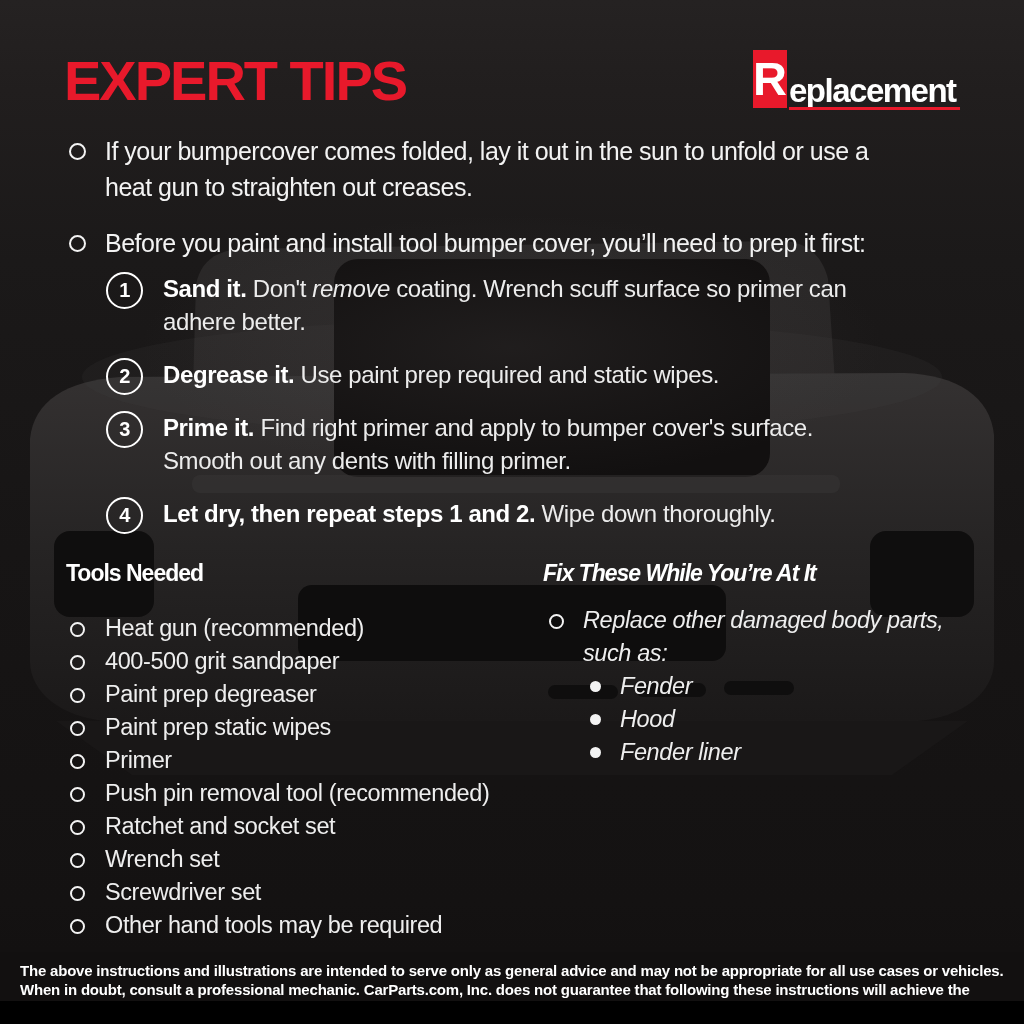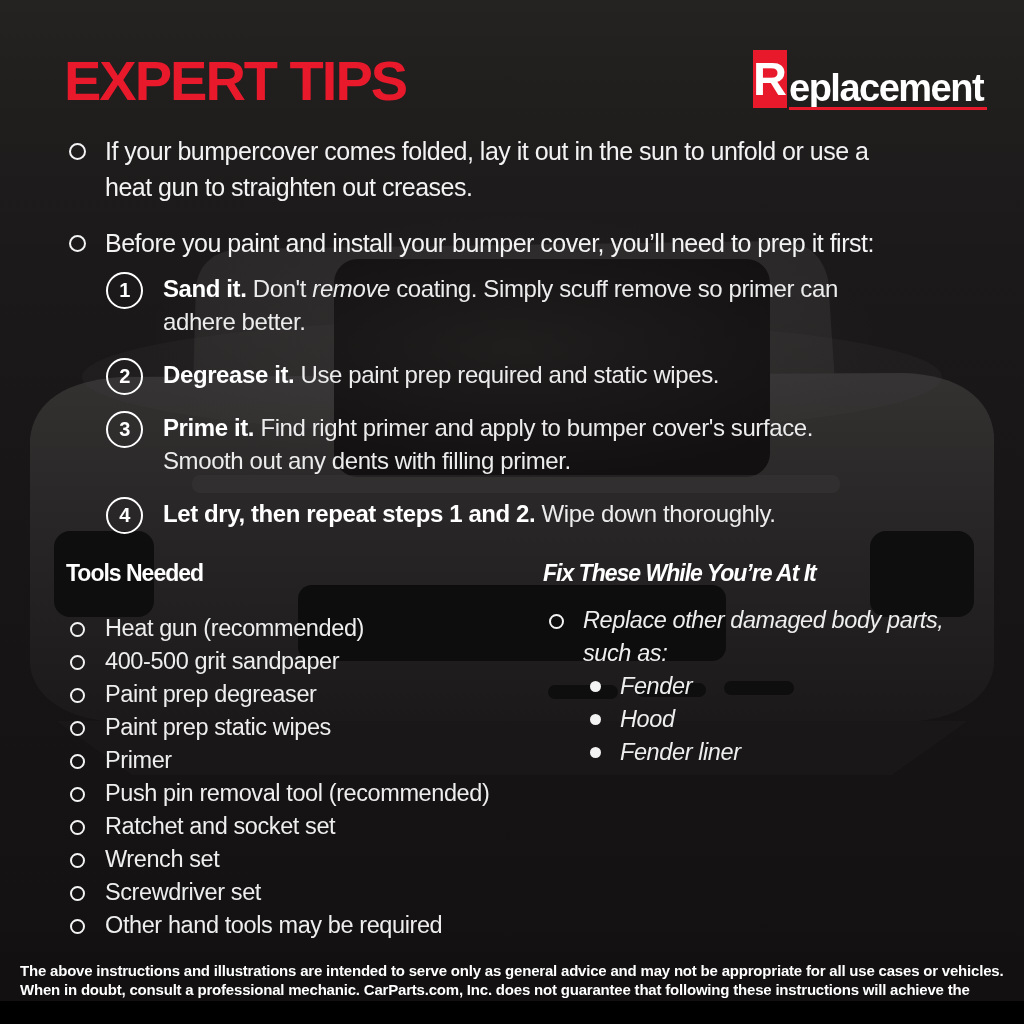--- a/index.html
+++ b/index.html
@@ -11,21 +11,21 @@
   .bumper-svg{position:absolute;left:0;top:225px;width:1024px;height:560px;z-index:1;}
   .glow{position:absolute;left:0;top:200px;width:1024px;height:420px;z-index:2;
     background:radial-gradient(ellipse 52% 45% at 50% 35%,rgba(96,90,90,0.18),rgba(0,0,0,0) 70%);}
   .layer{position:absolute;z-index:5;}
 
   
   .title{left:64px;top:48px;font-size:56px;font-weight:bold;letter-spacing:-2px;color:#e8192b;}
   .logo{left:753px;top:47px;display:flex;align-items:flex-end;height:61px;}
   .logo-box{width:34px;height:58px;background:#e8192b;display:flex;align-items:center;justify-content:center;
     color:#fff;font-weight:bold;font-size:47px;line-height:1;padding-bottom:2px;box-sizing:border-box;}
-  .logo-rest{color:#fff;font-weight:bold;font-size:38px;letter-spacing:-1.5px;line-height:1;margin-left:2px;padding-bottom:1px;}
+  .logo-rest{color:#fff;font-weight:bold;font-size:33px;letter-spacing:-1.5px;line-height:1;margin-left:2px;padding-bottom:1px;}
   .logo-underline{position:absolute;left:36px;right:-4px;bottom:-2px;height:3px;background:#e8192b;}
 
   
   .intro{left:68px;top:133px;width:900px;}
   .intro .li{position:relative;padding-left:37px;font-size:25px;line-height:36px;letter-spacing:-0.5px;margin-bottom:20px;color:#f3f3f3;}
   .hollow::before{content:"";position:absolute;left:1px;top:10px;width:13px;height:13px;
     border:2.5px solid #f3f3f3;border-radius:50%;}
 
   
   .steps{left:106px;top:272px;width:770px;}
@@ -91,30 +91,30 @@
     <div class="logo-rest">eplacement</div>
     <div class="logo-underline"></div>
   </div>
 
   <div class="layer intro">
     <div class="li hollow">
       <span>If your bumpercover comes folded, lay it out in the sun to unfold or use a</span><br>
       <span class="line2">heat gun to straighten out creases.</span>
     </div>
     <div class="li hollow">
-      <span>Before you paint and install your bumper cover, you’ll need to prep it first:</span>
+      <span>Before you paint and install tool bumper cover, you’ll need to prep it first:</span>
       
     </div>
   </div>
 
   <div class="layer steps">
     <div class="step">
       <div class="stepnum">1</div>
       <div>
-        <b>Sand it.</b><span> Don't </span><i>remove</i><span> coating. Simply scuff remove  so primer can</span>
+        <b>Sand it.</b><span> Don't </span><i>remove</i><span> coating. Wrench scuff surface  so primer can</span>
         <div class="line2">adhere better.</div>
       </div>
     </div>
     <div class="step">
       <div class="stepnum">2</div>
       <div>
         <b>Degrease it.</b><span> Use paint prep required and static wipes.</span><i></i><span></span>
         
       </div>
     </div>

